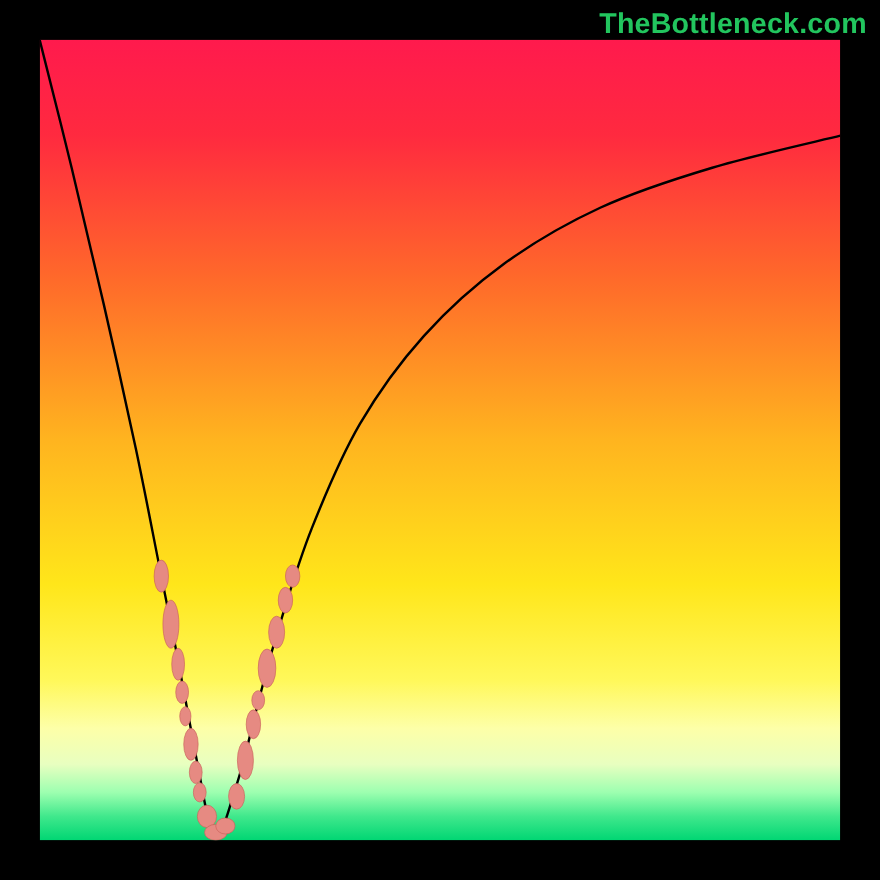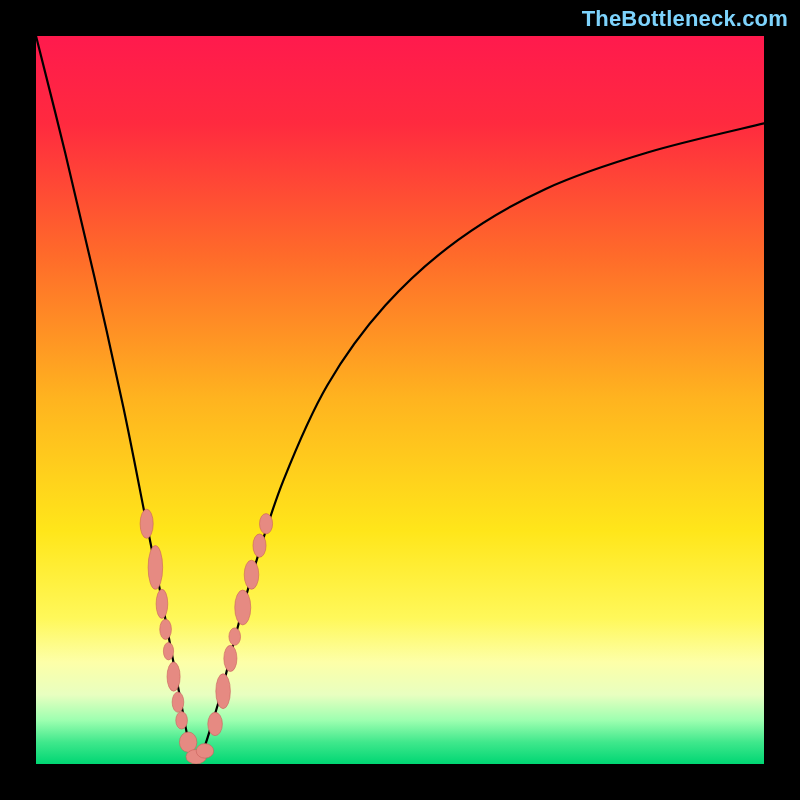--- a/index.html
+++ b/index.html
@@ -28,23 +28,23 @@
   }
   .gradient {
     position: absolute;
     inset: 0;
   }
   .watermark {
     position: absolute;
     top: 6px;
     right: 12px;
     font-family: Arial, Helvetica, sans-serif;
-    font-size: 22px;
+    font-size: 26px;
     font-weight: 600;
-    color: #7dd3fc;
+    color: #22c55e;
     letter-spacing: 0.2px;
   }
   svg.curve {
     position: absolute;
     inset: 0;
   }
 </style>
 </head>
 <body>
 

